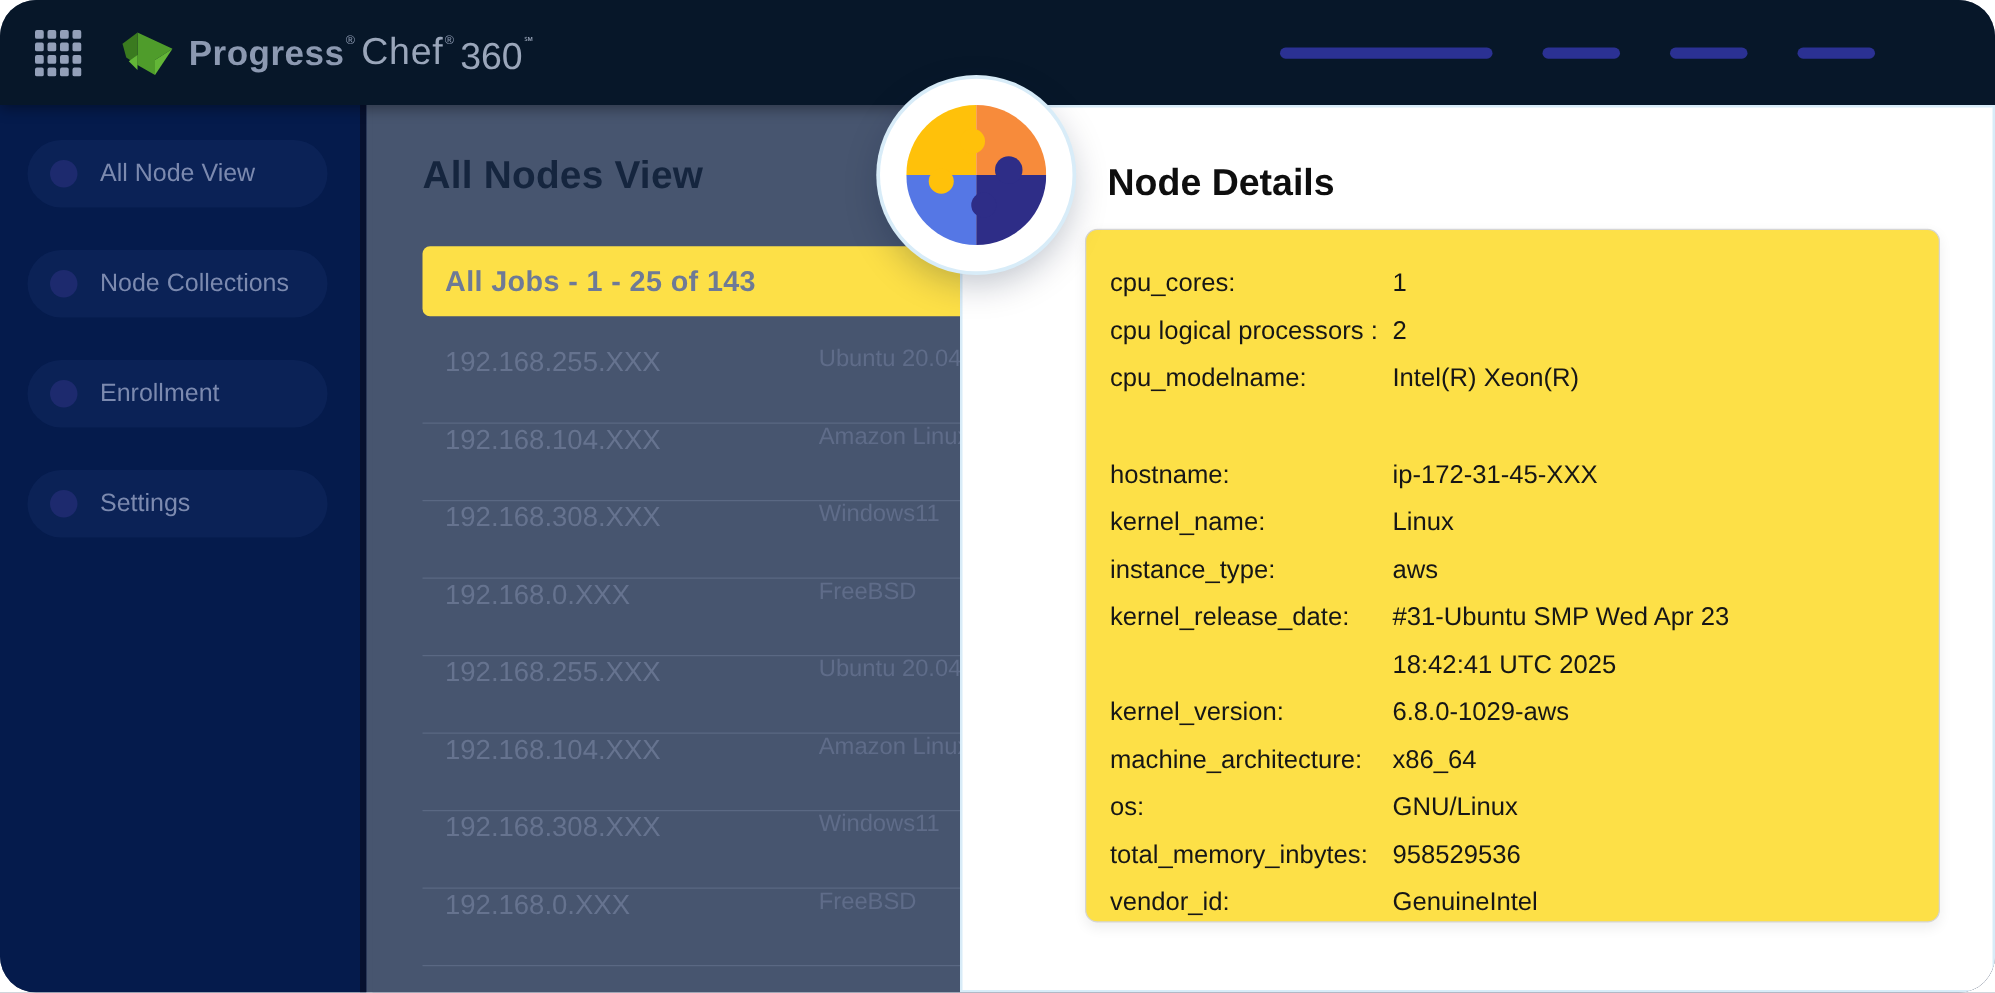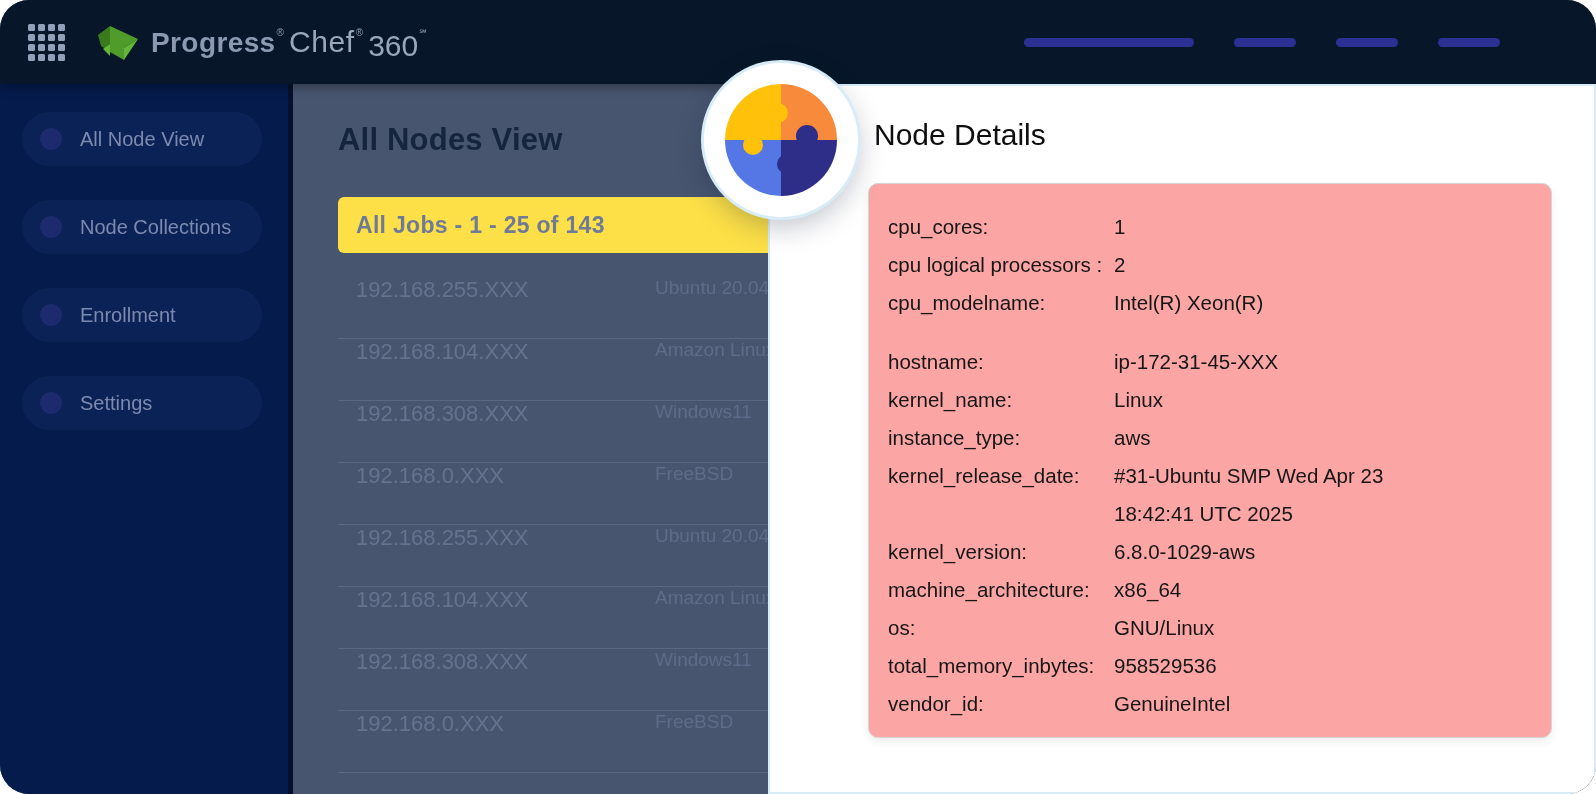--- a/index.html
+++ b/index.html
@@ -36,27 +36,27 @@
             display:flex;align-items:center;cursor:pointer;}
   .jobs-label{margin-left:18px;font-size:23px;font-weight:600;color:#6E7A96;letter-spacing:.3px;white-space:nowrap;}
   .node-rows{margin-top:24px;width:660px;}
   .node-row{height:61px;display:flex;border-bottom:1px solid rgba(190,205,235,0.16);cursor:pointer;}
   .node-ip{margin-left:18px;width:299px;font-size:22px;color:#66738F;white-space:nowrap;}
   .node-os{font-size:19px;color:#5F6C89;white-space:nowrap;}
 
   
   .panel{position:absolute;left:768px;top:84px;right:0;bottom:0;background:#ffffff;z-index:5;
          border:2px solid #D8ECF8;box-sizing:border-box;}
-  .panel-title{position:absolute;left:100px;top:26px;margin:4px;font-size:30px;line-height:38px;
-               font-weight:400;color:#0E0E0E;}
-  .details-card{position:absolute;left:98px;top:97px;width:684px;height:555px;background:#fca5a5;
+  .panel-title{position:absolute;left:100px;top:26px;margin:16px;font-size:30px;line-height:38px;
+               font-weight:700;color:#0E0E0E;}
+  .details-card{position:absolute;left:98px;top:97px;width:684px;height:555px;background:#fde047;
                 border:1px solid #D5D5D5;border-radius:10px;box-shadow:0 4px 10px rgba(0,0,0,0.07);
                 box-sizing:border-box;padding:24px 0 0 19px;overflow:hidden;}
   .detail-row{display:flex;font-size:20.5px;line-height:38px;color:#161616;}
-  .detail-row.gap{margin-top:21px;}
+  .detail-row.gap{margin-top:39px;}
   .detail-label{width:226px;flex:none;white-space:nowrap;}
   .detail-value{white-space:pre-line;}
 
   
   .spot-circle{position:absolute;left:704px;top:63px;width:154px;height:154px;border-radius:50%;
                background:#ffffff;z-index:6;display:flex;align-items:center;justify-content:center;
                box-shadow:0 0 0 3px #D8ECF8, 0 10px 28px rgba(5,20,50,0.25);}
   .puzzle{width:112px;height:112px;display:block;}
 </style>
 </head>

